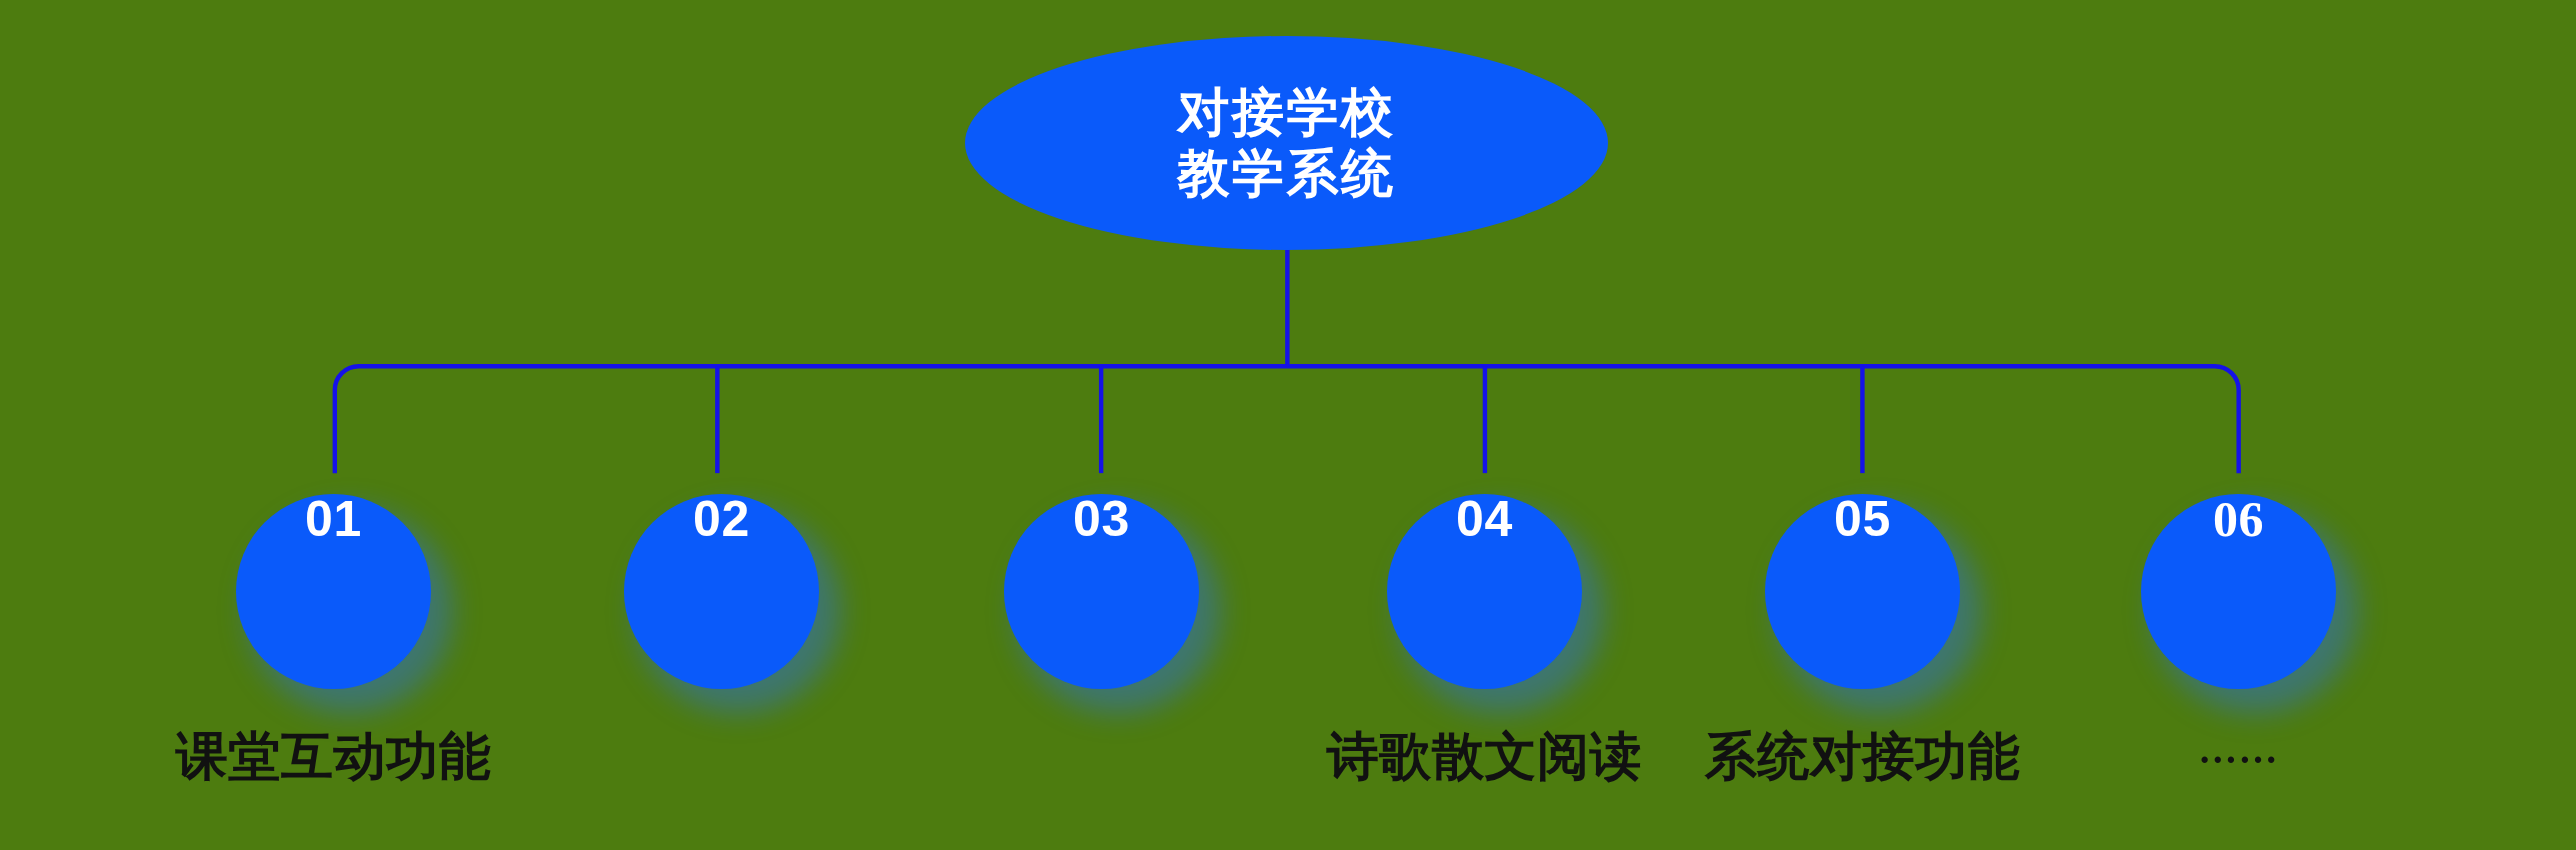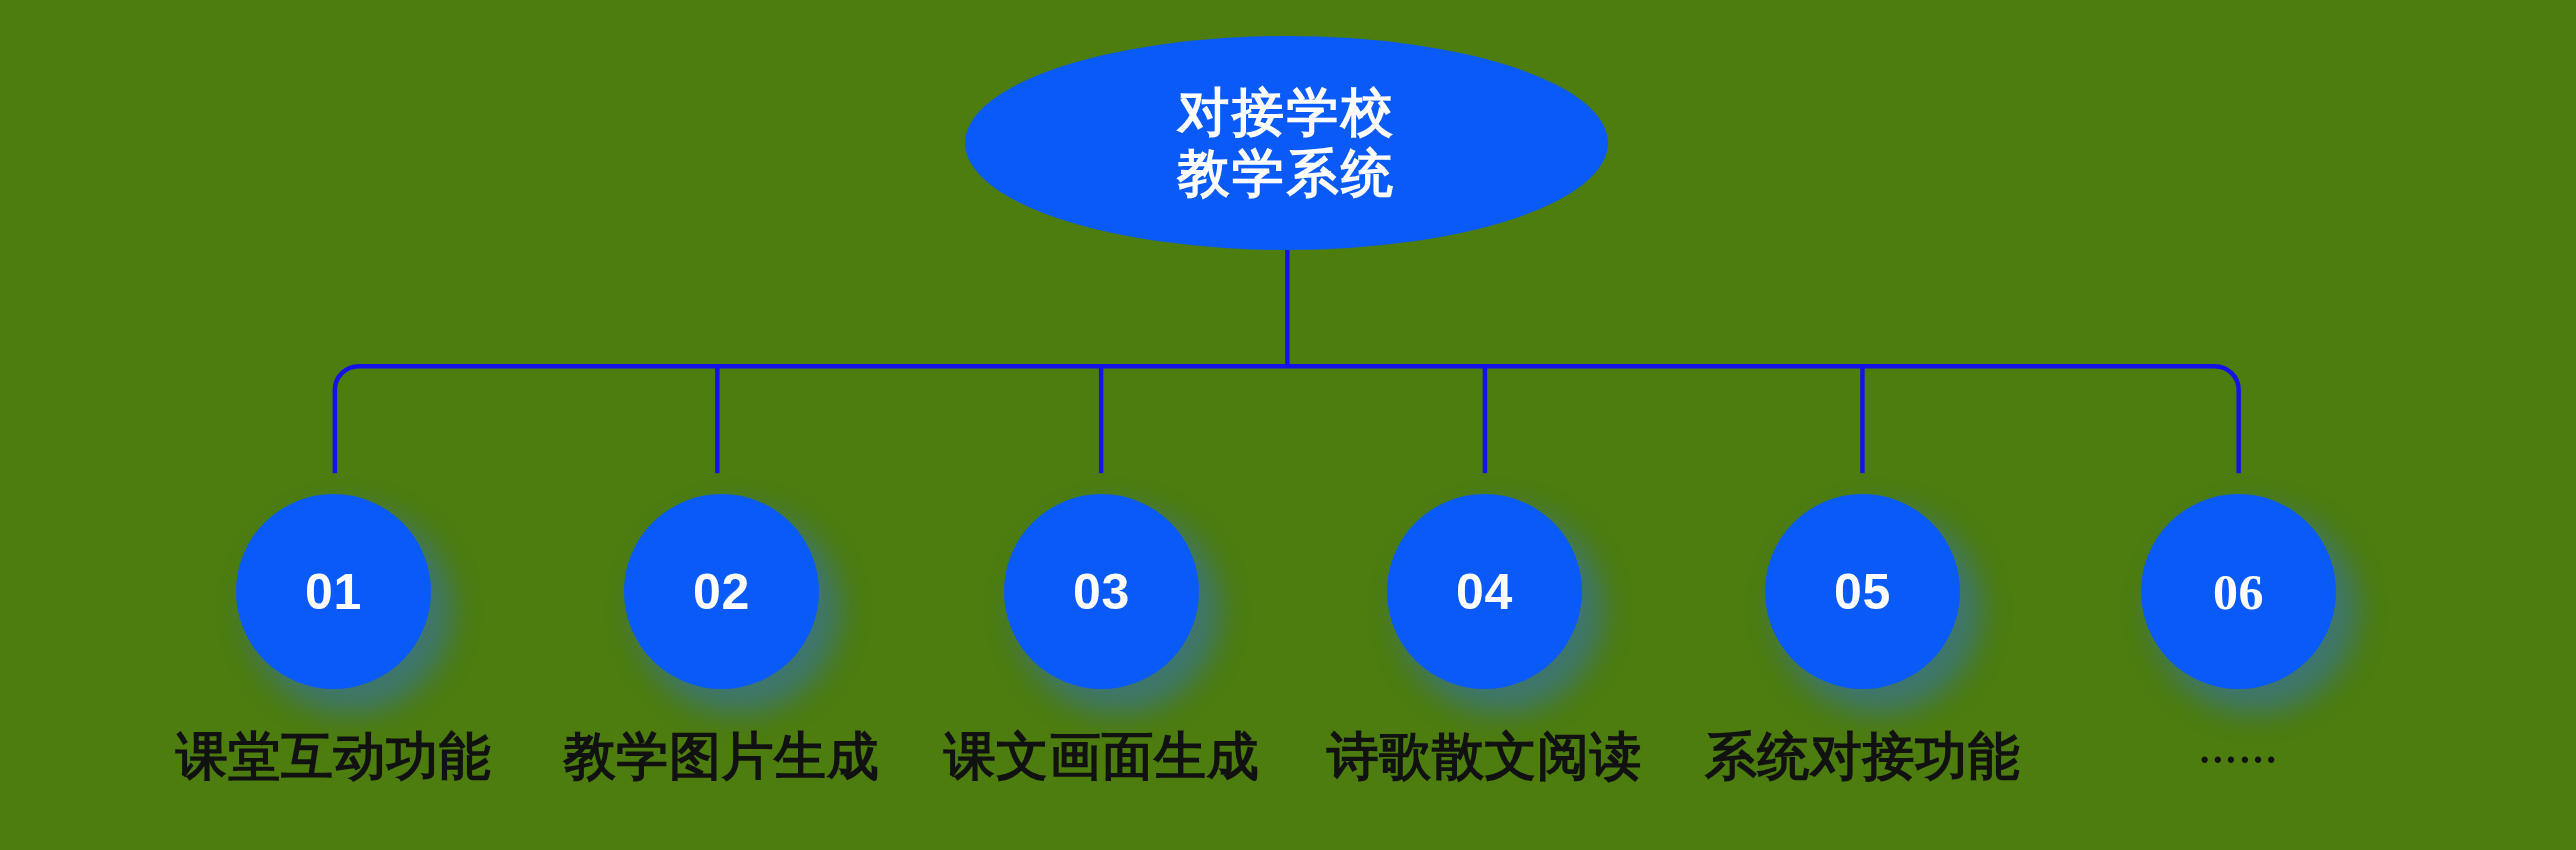--- a/index.html
+++ b/index.html
@@ -63,21 +63,20 @@
   .leaf-circle {
     position: absolute;
     left: 0;
     top: 0;
     width: 195px;
     height: 195px;
     border-radius: 50%;
     background: #0A5AFA;
     box-shadow: 16.4px 19px 29px 5px rgba(40, 110, 255, 0.40);
     display: flex;
-    align-items: center;
     justify-content: center;
   }
   .leaf-number {
     color: #ffffff;
     font-size: 50px;
     font-weight: 700;
     letter-spacing: 0.6px;
     line-height: 1;
   }
   .leaf-label {
@@ -131,28 +130,26 @@
     <div class="leaf-circle">
       <span class="leaf-number">01</span>
     </div>
     <div class="leaf-label">课堂互动功能</div>
   </div>
 
   <div class="leaf-node" style="left:624px;">
     <div class="leaf-circle">
       <span class="leaf-number">02</span>
     </div>
-    <div class="leaf-label">教学图片生成</div>
   </div>
 
   <div class="leaf-node" style="left:1004px;">
     <div class="leaf-circle">
       <span class="leaf-number">03</span>
     </div>
-    <div class="leaf-label">课文画面生成</div>
   </div>
 
   <div class="leaf-node" style="left:1387px;">
     <div class="leaf-circle">
       <span class="leaf-number">04</span>
     </div>
     <div class="leaf-label">诗歌散文阅读</div>
   </div>
 
   <div class="leaf-node" style="left:1765px;">

